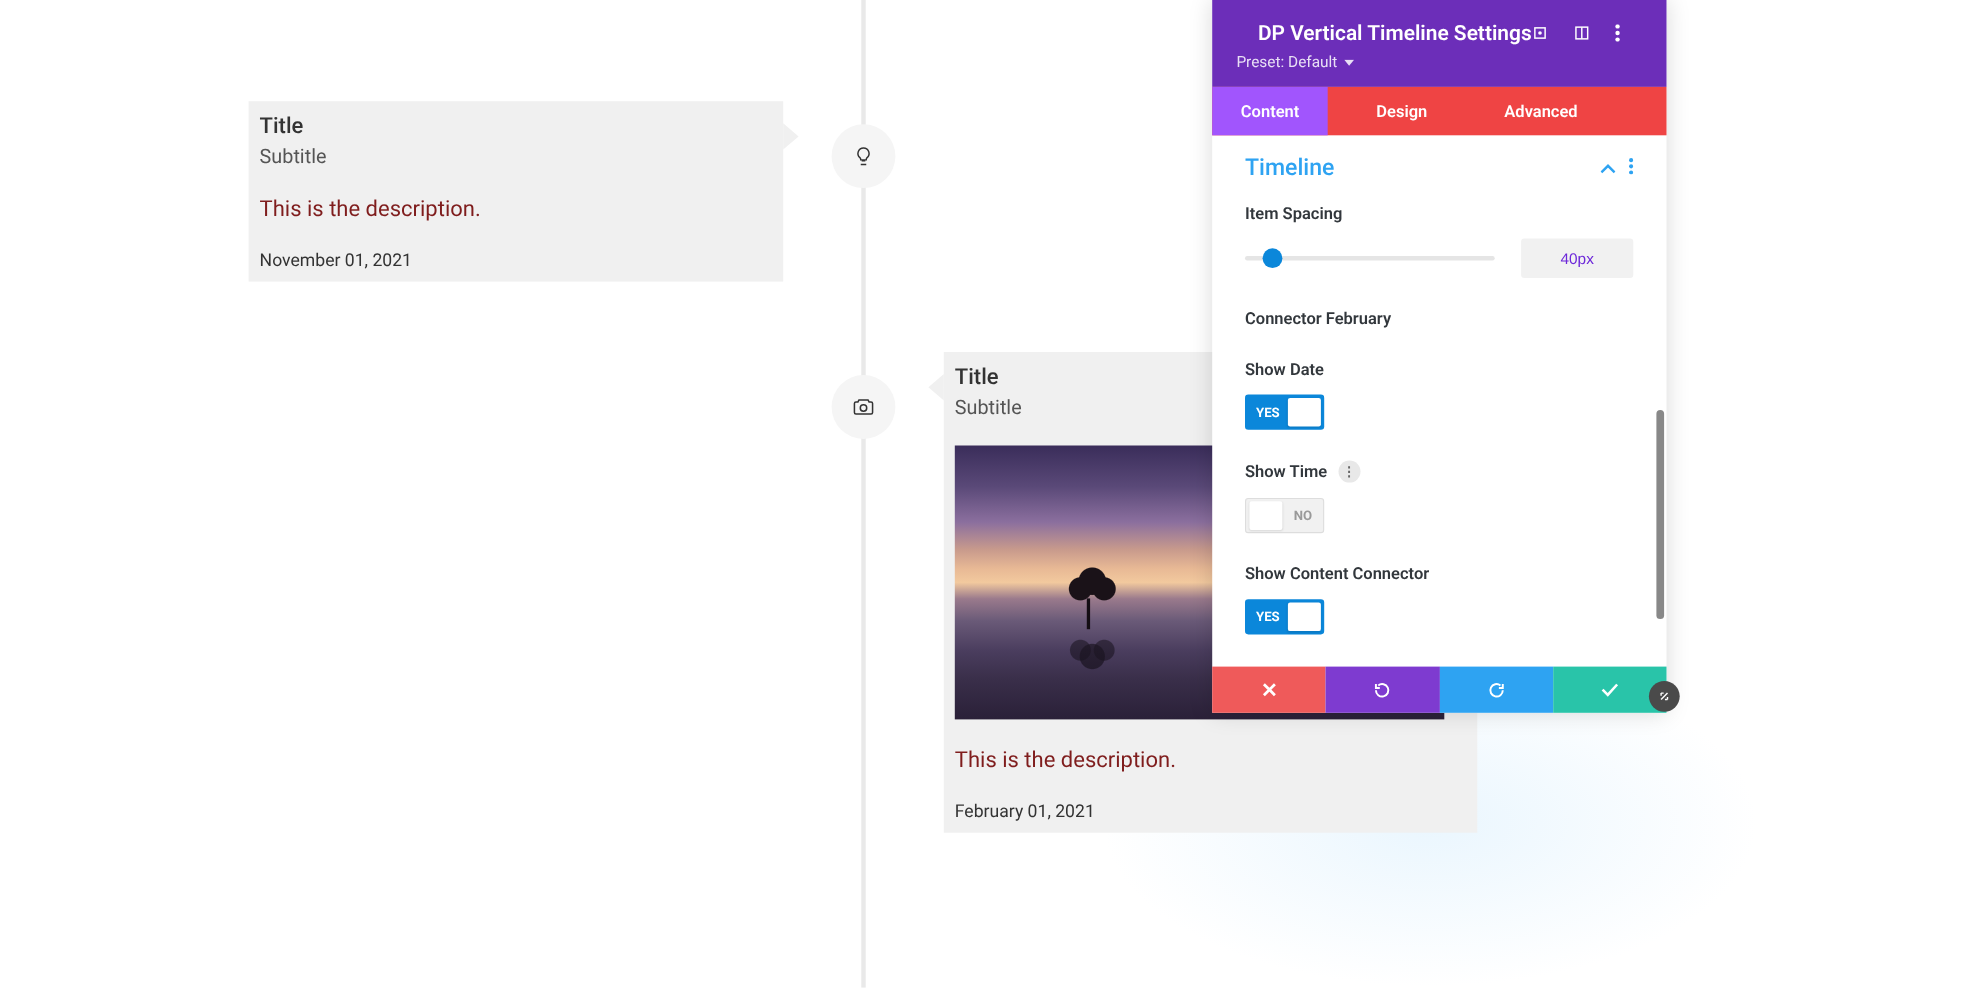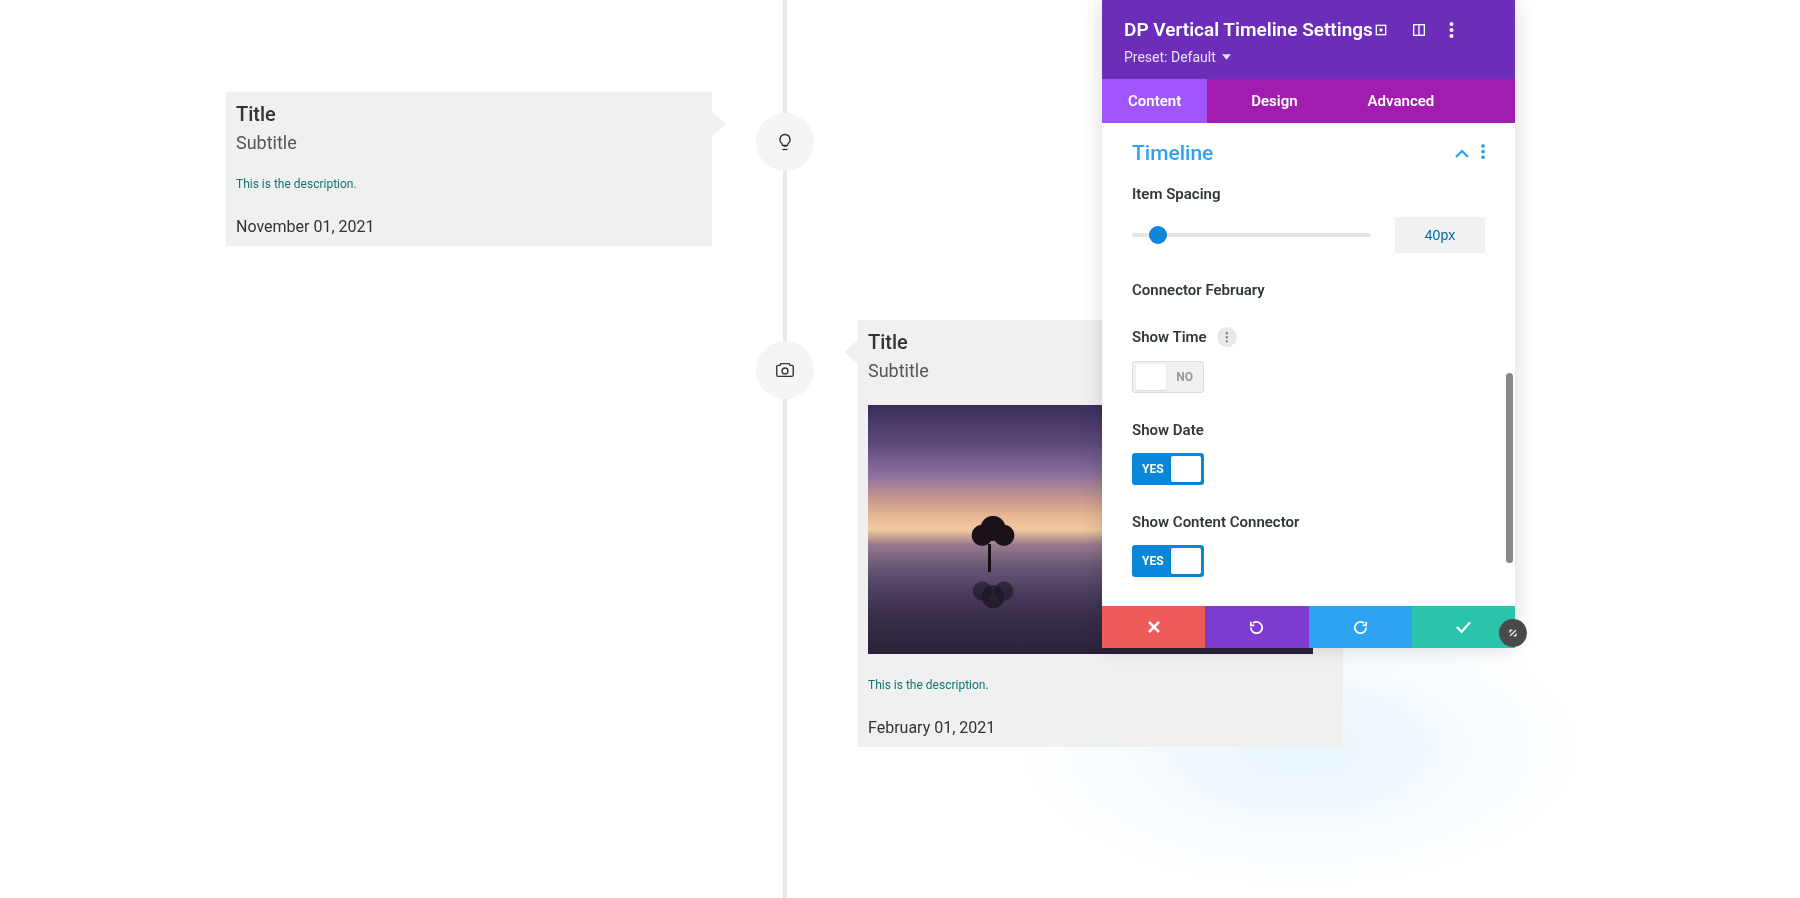--- a/index.html
+++ b/index.html
@@ -53,22 +53,22 @@
       font-weight: 500;
       color: #333333;
       margin-bottom: 6px;
     }
     .card-subtitle {
       font-size: 18px;
       color: #555555;
       margin-bottom: 24px;
     }
     .card-description {
-      font-size: 12px;
-      color: #0f766e;
+      font-size: 20px;
+      color: #7f1d1d;
       margin-bottom: 26px;
     }
     .card-date {
       font-size: 16px;
       color: #333333;
     }
 
     .card-arrow-left {
       position: absolute;
       right: -14px;
@@ -162,21 +162,21 @@
     }
 
     .panel-header {
       background: #6c2eb9;
       color: #fff;
       padding: 18px 22px 14px;
     }
     .panel-header-top {
       display: flex;
       align-items: center;
-      justify-content: flex-start;
+      justify-content: center;
     }
     .panel-title {
       font-size: 19px;
       font-weight: 600;
     }
     .panel-header-icons {
       display: flex;
       gap: 22px;
       align-items: center;
     }
@@ -191,21 +191,21 @@
       margin-top: 8px;
       color: #e8dff5;
       display: flex;
       align-items: center;
       gap: 6px;
       cursor: pointer;
     }
 
     .panel-tabs {
       display: flex;
-      background: #a21caf;
+      background: #ef4444;
     }
     .panel-tab {
       flex: none;
       padding: 13px 26px;
       font-size: 15px;
       font-weight: 600;
       color: #fff;
       cursor: pointer;
     }
     .panel-tab.active {
@@ -280,27 +280,27 @@
     .slider-thumb {
       position: absolute;
       top: 50%;
       transform: translate(-50%, -50%);
       width: 18px;
       height: 18px;
       border-radius: 50%;
       background: #0b87da;
     }
     .slider-value {
-      width: 90px;
+      width: 102px;
       height: 36px;
       background: #f1f1f1;
       border: none;
       text-align: center;
       font-size: 14px;
-      color: #0369a1;
+      color: #6d28d9;
       border-radius: 3px;
     }
 
     .toggle {
       width: 72px;
       height: 32px;
       border-radius: 3px;
       position: relative;
       cursor: pointer;
       display: flex;
@@ -499,35 +499,35 @@
         </div>
         <input class="slider-value" value="40px" style="">
       </div>
     </div>
 
     <div class="setting-group">
       <div class="setting-label">Connector February</div>
     </div>
 
     <div class="setting-group">
-      <div class="setting-label">
-        <span>Show Time</span>
-        <span class="label-options-icon">⋮</span>
-      </div>
-      <div class="toggle off">
-        <div class="toggle-knob"></div>
-        <span>NO</span>
-      </div>
-    </div>
-
-    <div class="setting-group">
       <div class="setting-label">Show Date</div>
       <div class="toggle on">
         <span>YES</span>
         <div class="toggle-knob"></div>
+      </div>
+    </div>
+
+    <div class="setting-group">
+      <div class="setting-label">
+        <span>Show Time</span>
+        <span class="label-options-icon">⋮</span>
+      </div>
+      <div class="toggle off">
+        <div class="toggle-knob"></div>
+        <span>NO</span>
       </div>
     </div>
 
     <div class="setting-group">
       <div class="setting-label">Show Content Connector</div>
       <div class="toggle on">
         <span>YES</span>
         <div class="toggle-knob"></div>
       </div>
     </div>

